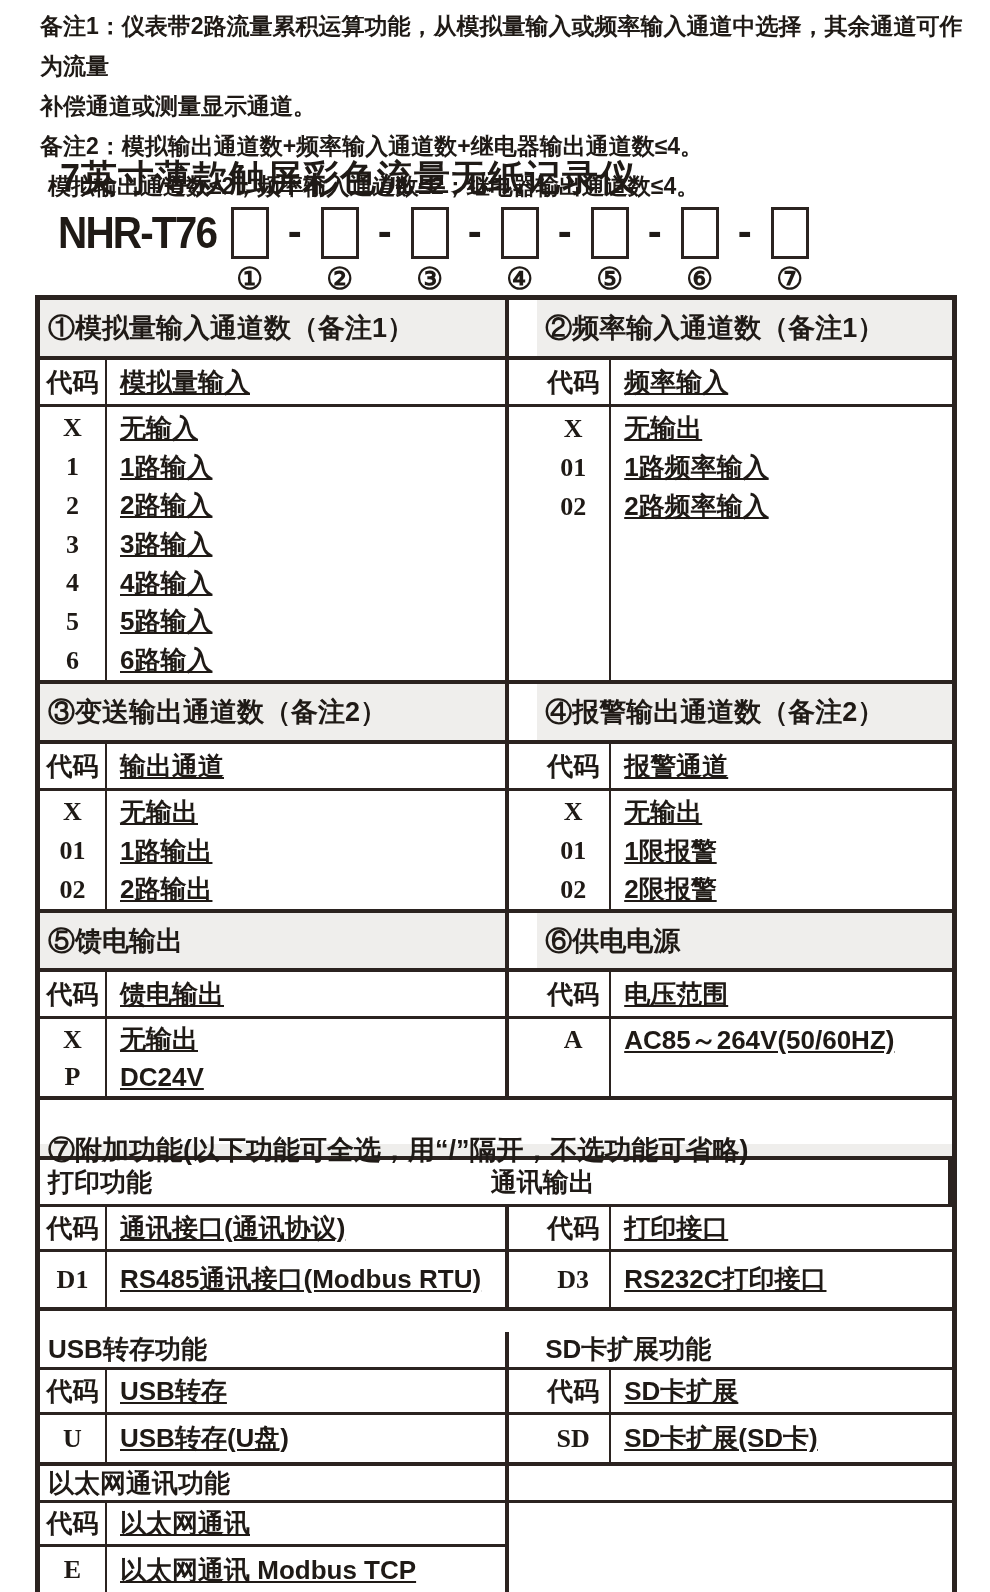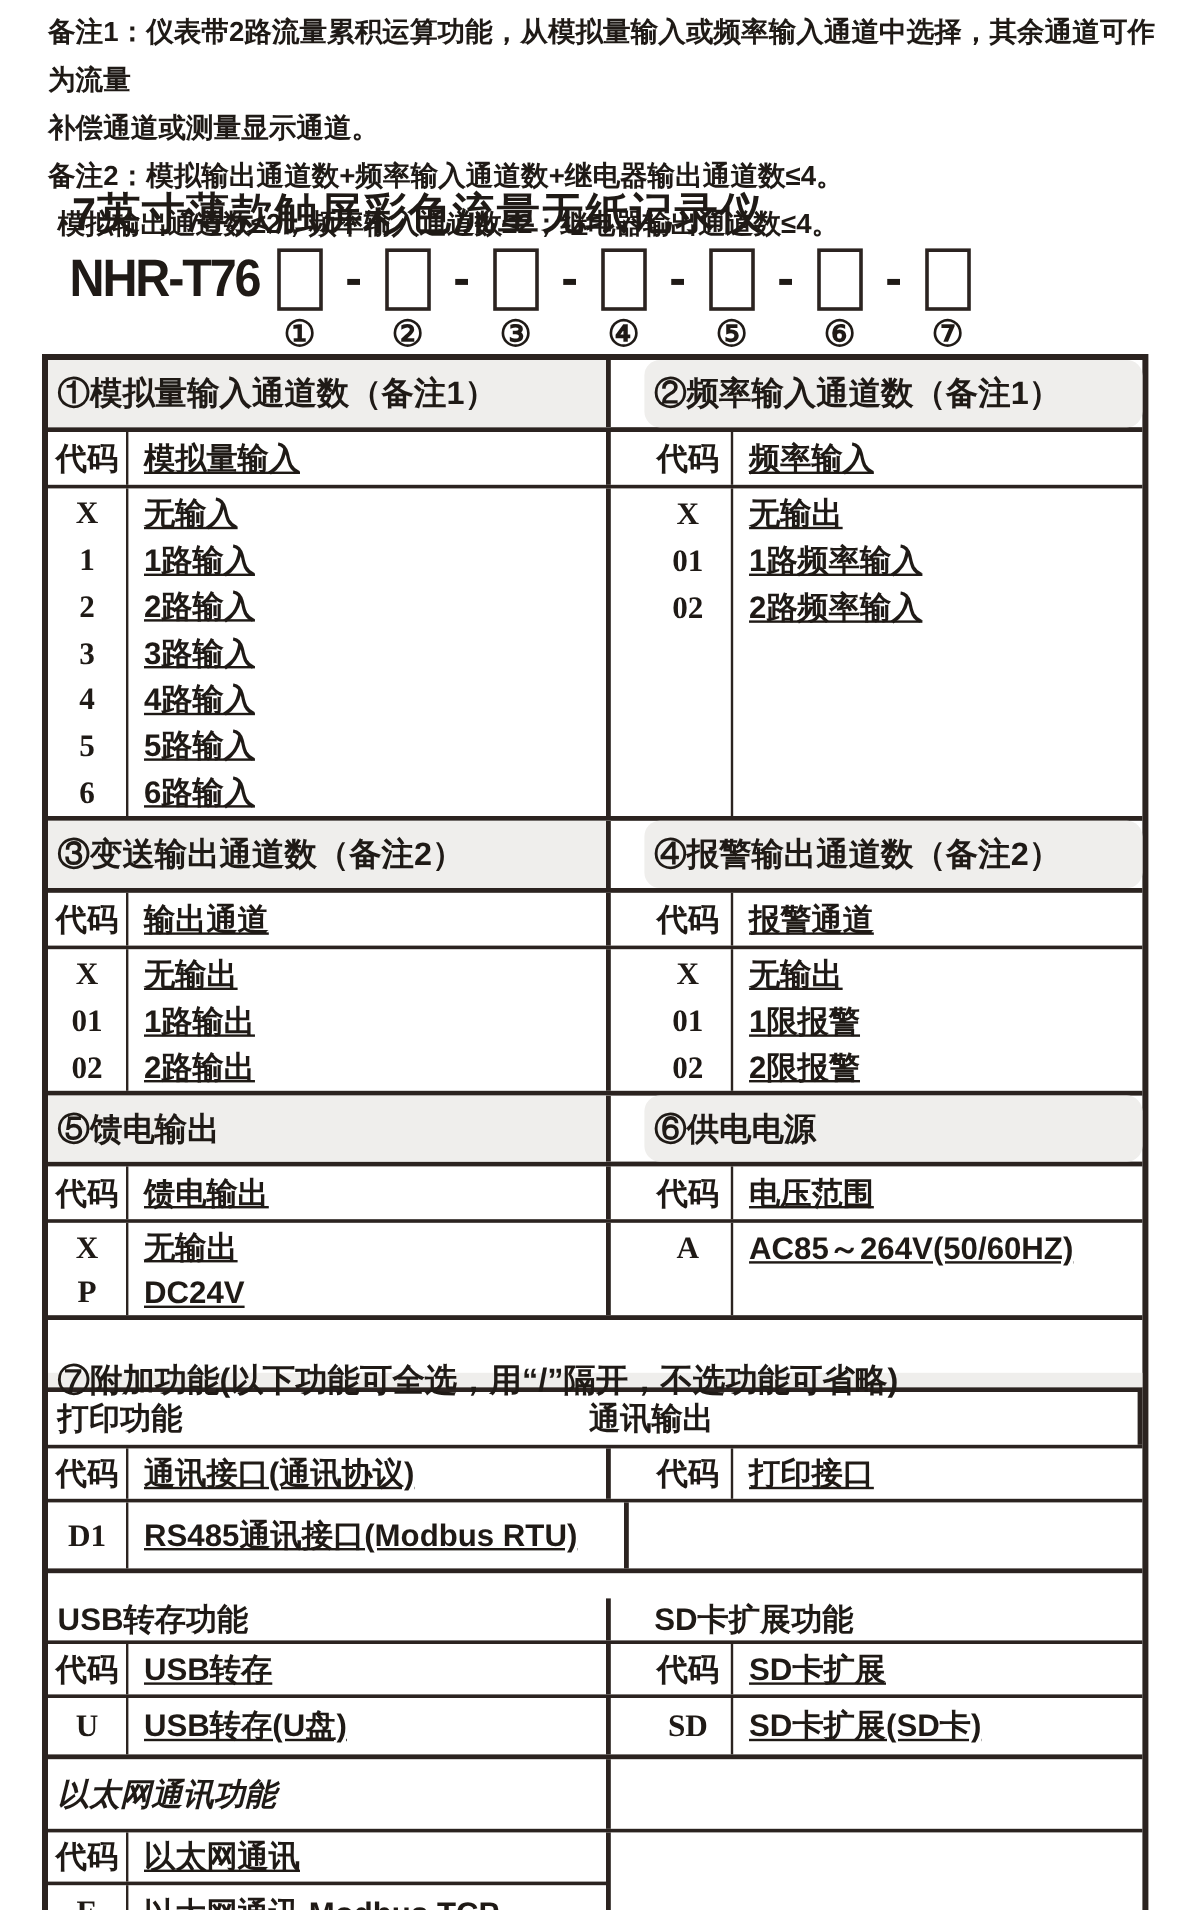--- a/index.html
+++ b/index.html
@@ -22,21 +22,21 @@
   .slot{display:flex;flex-direction:column;align-items:center;width:40px;}
   .slot .box{width:38px;height:52px;border:3px solid var(--bc);background:#fff;}
   .slot .circ{margin-top:4px;font-size:30px;line-height:32px;}
   .dash{width:50px;text-align:center;font-size:42px;line-height:50px;}
 
   
   .spec-table{position:absolute;top:295px;left:35px;width:922px;border:5px solid var(--bc);background:#fff;}
   .band{display:flex;width:912px;gap:28px;}
   .half{display:flex;align-items:stretch;}
   .lh{width:484px;border-right:4px solid var(--bc);}
-  .rh{width:428px;border-radius:13px;}
+  .rh{width:428px;}
   .hdrcell{background:var(--hdrbg);display:flex;align-items:center;padding-left:8px;
     font-size:27px;letter-spacing:0px;}
   .fullhdr{width:912px;background:var(--hdrbg);display:flex;align-items:center;padding-left:8px;font-size:27px;margin-top:44px;}
   .codecol{width:67px;min-width:67px;border-right:2px solid var(--bc);display:flex;
     flex-direction:column;align-items:center;justify-content:center;font-size:26px;font-family:Liberation Serif, serif;}
   .rh .codecol{width:74px;min-width:74px;}
   .desccol{flex:1;display:flex;flex-direction:column;justify-content:center;
     padding-left:13px;font-size:26px;white-space:nowrap;text-decoration:underline;}
   .stack{justify-content:flex-start;padding-top:2px;}
   .ln{display:flex;align-items:center;}
@@ -55,21 +55,21 @@
   .b7{height:63px;border-top:4px solid var(--bc);border-bottom:4px solid var(--bc);}
   .b8{height:44px;}
   .b9{height:80px;border-top:3px solid var(--bc);}
   .b10{height:64px;border-top:4px solid var(--bc);border-bottom:4px solid var(--bc);}
   .b11{height:44px;}
   .b12{height:45px;border-top:3px solid var(--bc);}
   .b13{height:58px;border-top:3px solid var(--bc);}
   .b14{height:60px;border-top:4px solid var(--bc);align-items:flex-end;}
   .b15{height:45px;border-top:3px solid var(--bc);}
   .b16{height:50px;border-top:3px solid var(--bc);}
-  .b17{height:62px;border-top:4px solid var(--bc);font-style:italic;}
+  .b17{height:38px;border-top:4px solid var(--bc);}
   .b18{height:93px;border-top:3px solid var(--bc);}
   .b18 .lh{flex-direction:column;}
   .b18 .subrow{display:flex;height:44px;border-bottom:3px solid var(--bc);}
   .b18 .valrow{display:flex;flex:1;}
 </style>
 </head>
 <body>
 
 <div class="notes">
   <div>备注1：仪表带2路流量累积运算功能，从模拟量输入或频率输入通道中选择，其余通道可作为流量</div>
@@ -261,20 +261,24 @@
     <div class="half rh">
       <div class="codecol">代码</div>
       <div class="desccol">打印接口</div>
     </div>
   </div>
   <div class="band b13">
     <div class="half lh">
       <div class="codecol">D1</div>
       <div class="desccol">RS485通讯接口(Modbus RTU)</div>
     </div>
+    <div class="half rh">
+      <div class="codecol">D3</div>
+      <div class="desccol">RS232C打印接口</div>
+    </div>
   </div>
 
   <div class="band b14">
     <div class="half lh namecell">USB转存功能</div>
     <div class="half rh namecell">SD卡扩展功能</div>
   </div>
   <div class="band b15">
     <div class="half lh">
       <div class="codecol">代码</div>
       <div class="desccol">USB转存</div>

